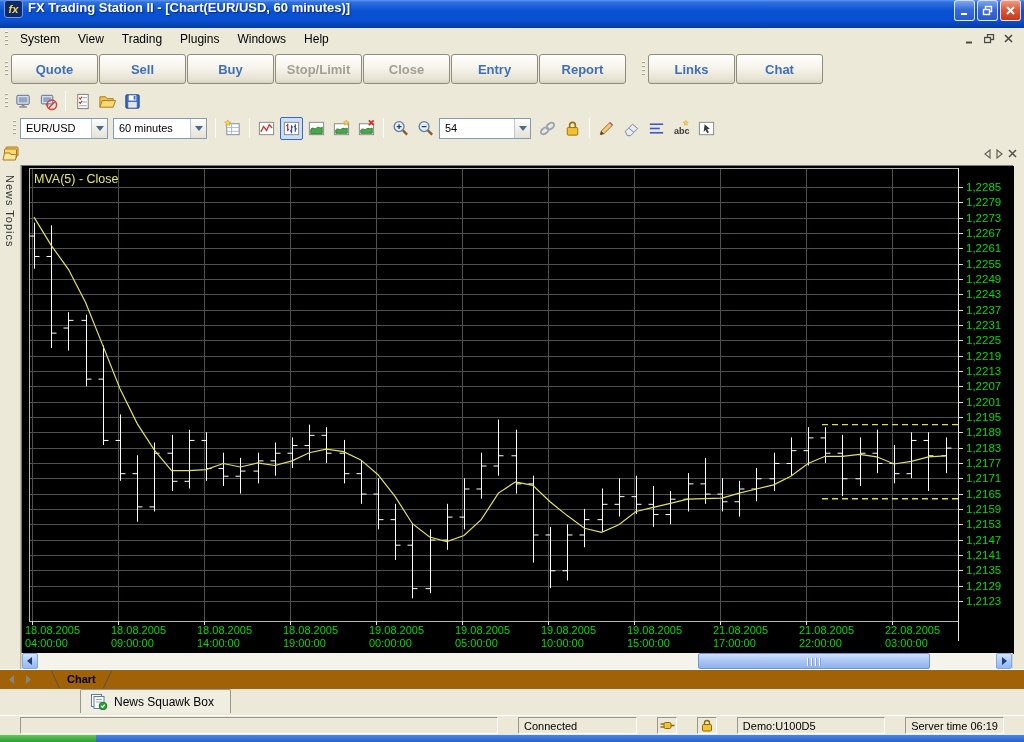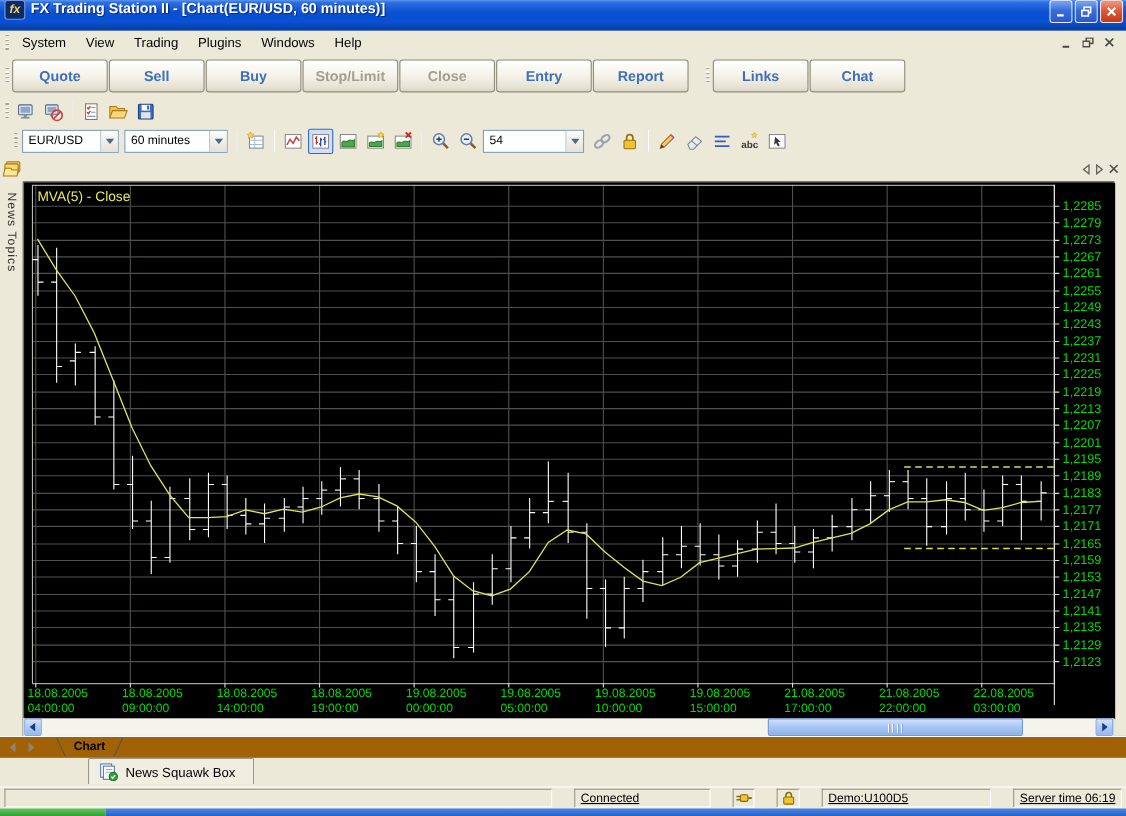--- a/index.html
+++ b/index.html
@@ -84,22 +84,22 @@
 .sheet-tab { position:relative; margin-left:10px; padding:2px 20px 3px 20px; font-size:11px; font-weight:bold; color:#000; }
 .sheet-tab::before { content:""; position:absolute; left:8px; top:0; height:100%; border-left:1px solid #55524A; transform:skewX(25deg); }
 .sheet-tab::after  { content:""; position:absolute; right:8px; top:0; height:100%; border-left:1px solid #55524A; transform:skewX(-25deg); }
 
 
 .newsbar { height:26px; background:#ECE9D8; display:flex; align-items:flex-start; }
 .news-tab { margin-left:80px; height:24px; display:flex; align-items:center; gap:6px; padding:0 16px 0 9px;
   background:#F0EDE1; border:1px solid #99968A; border-bottom:none; border-radius:2px 2px 0 0; font-size:12px; color:#000; }
 
 
-.statusbar { height:20px; background:#ECE9D8; display:flex; align-items:center; padding:1px 4px; gap:20px;
-  border-top:1px solid #fff;text-decoration:underline; }
+.statusbar { height:20px; background:#ECE9D8; display:flex; align-items:center; padding:1px 20px; gap:20px;
+  border-top:1px solid #fff; }
 .spanel { height:17px; border:1px solid; border-color:#9A978B #FFF #FFF #9A978B; font-size:11px;
   display:flex; align-items:center; padding:0 5px; color:#000; white-space:nowrap; }
 .sp-empty { width:511px; } .sp-conn { width:127px; } .sp-ico { width:21px; justify-content:center; padding:0; }
 .sp-acct { width:158px; } .sp-time { flex:1; }
 
 
 .taskbar { height:7px; display:flex; }
 .task-green { width:96px; background:linear-gradient(180deg,#63C763,#2E9E2E); }
 .task-blue { flex:1; background:linear-gradient(180deg,#4A86E8,#2460C8); }
 </style>

